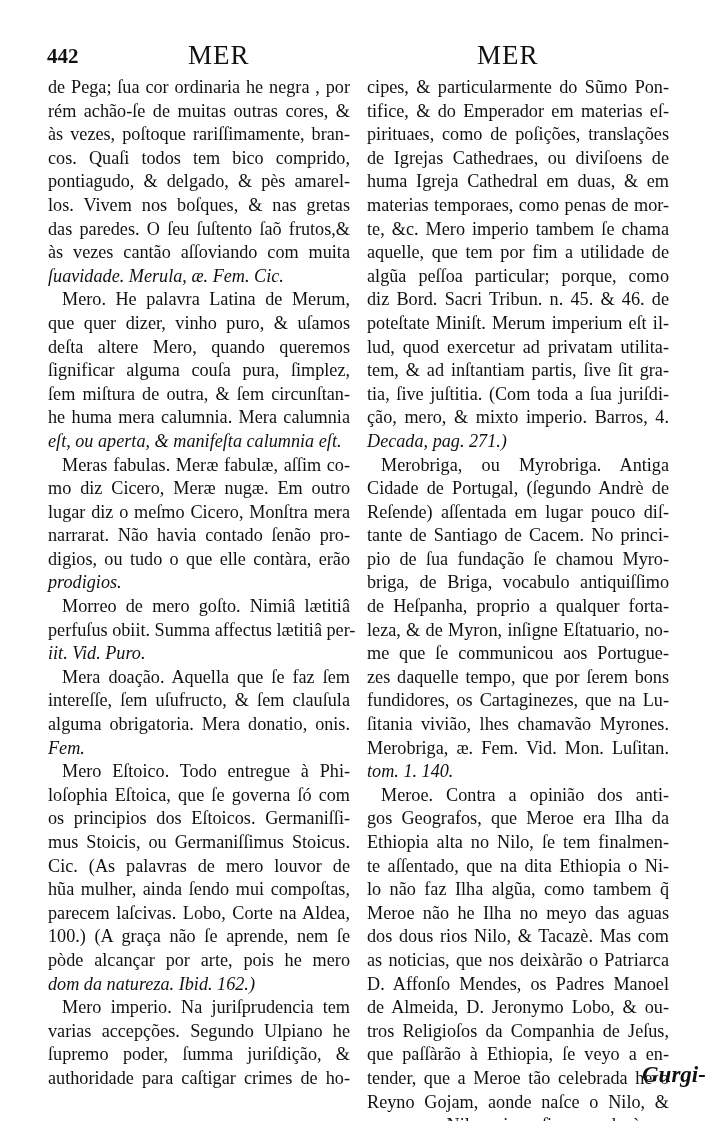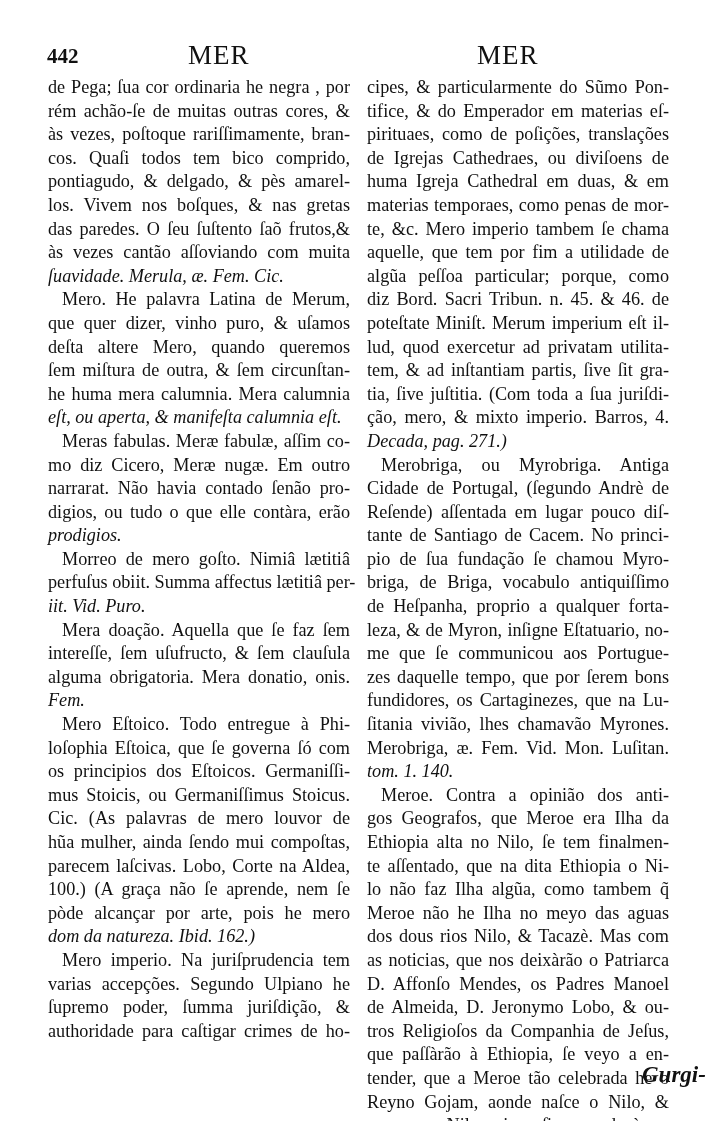--- a/index.html
+++ b/index.html
@@ -30,25 +30,27 @@
     <span class="line">às vezes, poſtoque rariſſimamente, bran-</span>
     <span class="line">cos. Quaſi todos tem bico comprido,</span>
     <span class="line">pontiagudo, &amp; delgado, &amp; pès amarel-</span>
     <span class="line">los. Vivem nos boſques, &amp; nas gretas</span>
     <span class="line">das paredes. O ſeu ſuſtento ſaõ frutos,&amp;</span>
     <span class="line">às vezes cantão aſſoviando com muita</span>
     <span class="line last">ſuavidade. Merula, æ. Fem. Cic.</span>
     <span class="line indent">Mero. He palavra Latina de Merum,</span>
     <span class="line">que quer dizer, vinho puro, &amp; uſamos</span>
     <span class="line">deſta altere Mero, quando queremos</span>
+    <span class="line">ſignificar alguma couſa pura, ſimplez,</span>
     <span class="line">ſem miſtura de outra, &amp; ſem circunſtan-</span>
     <span class="line">he huma mera calumnia. Mera calumnia</span>
     <span class="line last">eſt, ou aperta, &amp; manifeſta calumnia eſt.</span>
     <span class="line indent">Meras fabulas. Meræ fabulæ, aſſim co-</span>
     <span class="line">mo diz Cicero, Meræ nugæ. Em outro</span>
+    <span class="line">lugar diz o meſmo Cicero, Monſtra mera</span>
     <span class="line">narrarat. Não havia contado ſenão pro-</span>
     <span class="line">digios, ou tudo o que elle contàra, erão</span>
     <span class="line last">prodigios.</span>
     <span class="line indent">Morreo de mero goſto. Nimiâ lætitiâ</span>
     <span class="line">perfuſus obiit. Summa affectus lætitiâ per-</span>
     <span class="line last">iit. Vid. Puro.</span>
     <span class="line indent">Mera doação. Aquella que ſe faz ſem</span>
     <span class="line">intereſſe, ſem uſufructo, &amp; ſem clauſula</span>
     <span class="line">alguma obrigatoria. Mera donatio, onis.</span>
     <span class="line last">Fem.</span>

